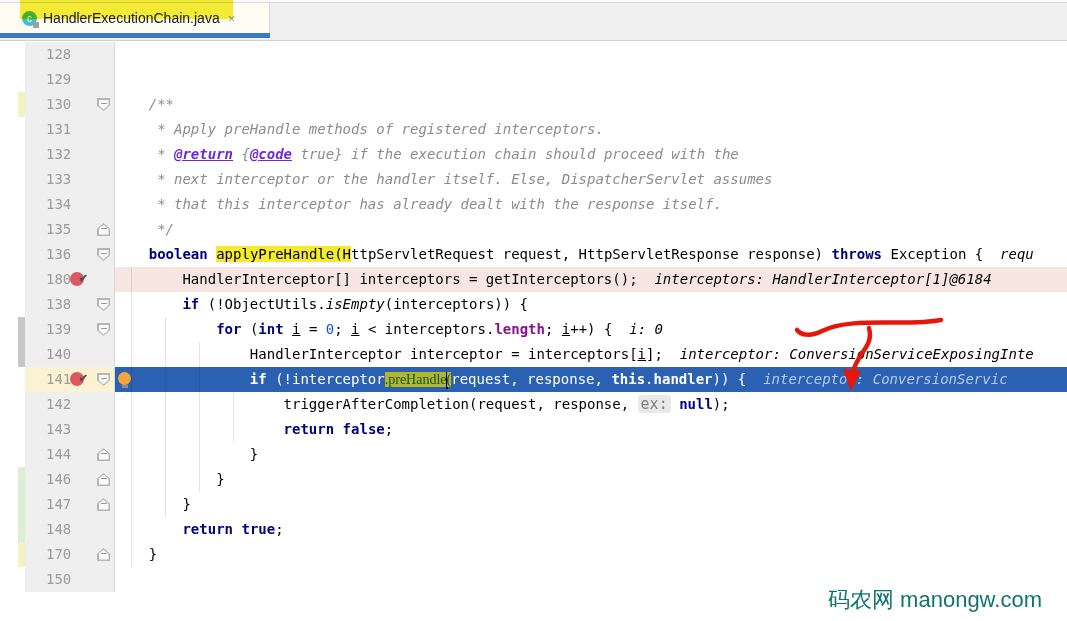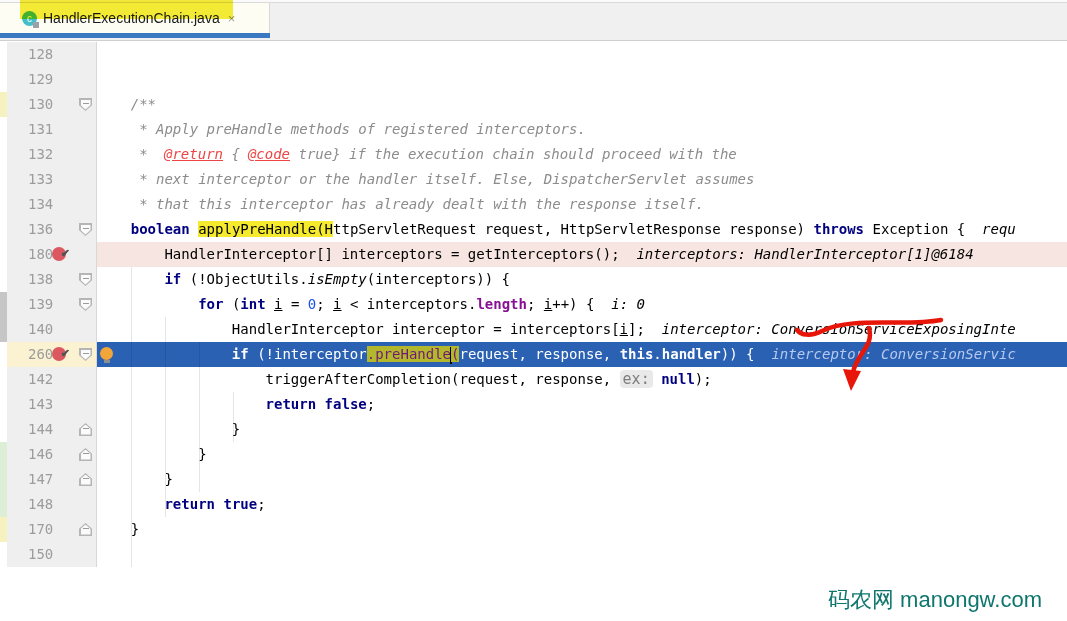--- a/index.html
+++ b/index.html
@@ -17,42 +17,42 @@
   .class-icon{position:relative;width:15px;height:15px;border-radius:50%;background:#45bfca;
               margin-right:6px;flex:none;}
   .class-icon span{position:absolute;left:0;top:0;width:15px;height:15px;line-height:15px;text-align:center;
                    color:#fff;font-size:10px;font-family:"Liberation Sans",sans-serif;}
   .class-icon::after{content:"";position:absolute;right:-2px;bottom:-2px;width:6px;height:6px;background:#9aa1a8;}
   .tab-close{margin-left:8px;color:#9a9a9a;font-size:13px;font-family:"Liberation Sans",sans-serif;cursor:pointer;}
   #tab-highlight{position:absolute;left:20px;top:0px;width:213px;height:19px;background:#f4ea1c;
                  opacity:.88;mix-blend-mode:multiply;pointer-events:none;}
   
   #editor{position:absolute;left:0;top:42px;width:1067px;}
-  .row{display:flex;height:25px;line-height:25px;position:relative;}
+  .row{display:flex;height:25px;line-height:25px;position:relative;padding-left:18px;}
   .strip{width:7px;flex:none;background:#fff;}
   .strip.sy{background:#f6f2c0;} .strip.sg{background:#c6c6c6;} .strip.sgr{background:#ddeed6;}
   .gut{width:90px;flex:none;background:#efefef;border-right:1px solid #d8d8d8;box-sizing:border-box;
        position:relative;color:#9c9c9c;cursor:pointer;}
   .gut.cream{background:#faf2d0;}
   .ln{position:absolute;left:21px;top:0;}
   .code{flex:1;position:relative;white-space:pre;overflow:hidden;color:#000;}
   .row.pink .code{background:#f7e5e1;}
   .row.blue .code{background:#2b61b3;color:#fff;}
   
   .k{color:#000080;font-weight:bold;}
   .p{color:#871094;font-weight:bold;}
   .n{color:#1750eb;}
   .cm{color:#8c8c8c;font-style:italic;}
-  .tag{color:#ef4444;font-style:italic;font-weight:normal;text-decoration:underline;margin-left:8px;}
+  .tag{color:#6d28d9;font-style:italic;font-weight:bold;text-decoration:underline;}
   .st{font-style:italic;}
   .un{text-decoration:underline;}
   .hint{color:#000000;font-style:italic;}
   .hintb{color:#b6c9ee;font-style:italic;}
   .hl{background:#f5ea2e;color:#000;}
-  .hld{background:#b3b72b;color:#701a75;}
+  .hld{background:#b3b72b;color:#14532d;font-family:Liberation Serif, serif;}
   .wb{color:#fff;font-weight:bold;}
   .ex{background:#e9e9e9;color:#7d7d7d;border-radius:4px;padding:0 3px;font-size:15px;}
   .caret{display:inline-block;width:2px;height:17px;background:#000;vertical-align:middle;margin:0 -1px;}
   
   .bp{position:absolute;left:45px;top:5px;width:14px;height:14px;border-radius:50%;background:#db5860;cursor:pointer;}
   .bp .chk{position:absolute;right:-4px;top:-6px;color:#4e5356;font-size:11px;font-weight:bold;
            font-family:"Liberation Sans",sans-serif;}
   .fold{position:absolute;left:72px;top:6px;width:13px;height:13px;cursor:pointer;}
   .fold .o{position:absolute;inset:0;background:#b5b5b5;}
   .fold .i{position:absolute;inset:1.5px;background:#fbfbfb;}
@@ -139,20 +139,32 @@
       <div class="row">
         <div class="strip"></div>
         <div class="gut">
           <span class="ln">134</span>
         </div>
         <div class="code"><span class="cm">     * that this interceptor has already dealt with the response itself.</span></div>
       </div>
       <div class="row">
         <div class="strip"></div>
         <div class="gut">
+          <span class="ln">135</span>
+          <div class="fold up">
+            <div class="o"></div>
+            <div class="i"></div>
+            <div class="m"></div>
+          </div>
+        </div>
+        <div class="code"><span class="cm">     */</span></div>
+      </div>
+      <div class="row">
+        <div class="strip"></div>
+        <div class="gut">
           <span class="ln">136</span>
           <div class="fold down">
             <div class="o"></div>
             <div class="i"></div>
             <div class="m"></div>
           </div>
         </div>
         <div class="code"><span>    </span><span class="k">boolean</span><span> </span><span class="hl">applyPreHandle(H</span><span>ttpServletRequest request, HttpServletResponse response) </span><span class="k">throws</span><span> Exception {  </span><span class="hint">requ</span></div>
       </div>
       <div class="row pink">
@@ -192,21 +204,21 @@
       <div class="row">
         <div class="strip sg"></div>
         <div class="gut">
           <span class="ln">140</span>
         </div>
         <div class="code"><span>                HandlerInterceptor interceptor = interceptors[</span><span class="un">i</span><span>];  </span><span class="hint">interceptor: ConversionServiceExposingInte</span></div>
       </div>
       <div class="row blue">
         <div class="strip"></div>
         <div class="gut cream">
-          <span class="ln">260</span>
+          <span class="ln">141</span>
           <div class="bp">
             <span class="chk">✔</span>
           </div>
           <div class="fold down">
             <div class="o"></div>
             <div class="i"></div>
             <div class="m"></div>
           </div>
         </div>
         <div class="code"><div class="bulb"><div class="g"></div><div class="b"></div></div><span>                </span><span class="wb">if</span><span> (!interceptor</span><span class="hld">.preHandle</span><span class="caret"></span><span class="hld">(</span><span>request, response, </span><span class="wb">this</span><span>.</span><span class="wb">handler</span><span>)) {  </span><span class="hintb">interceptor: ConversionServic</span></div>

